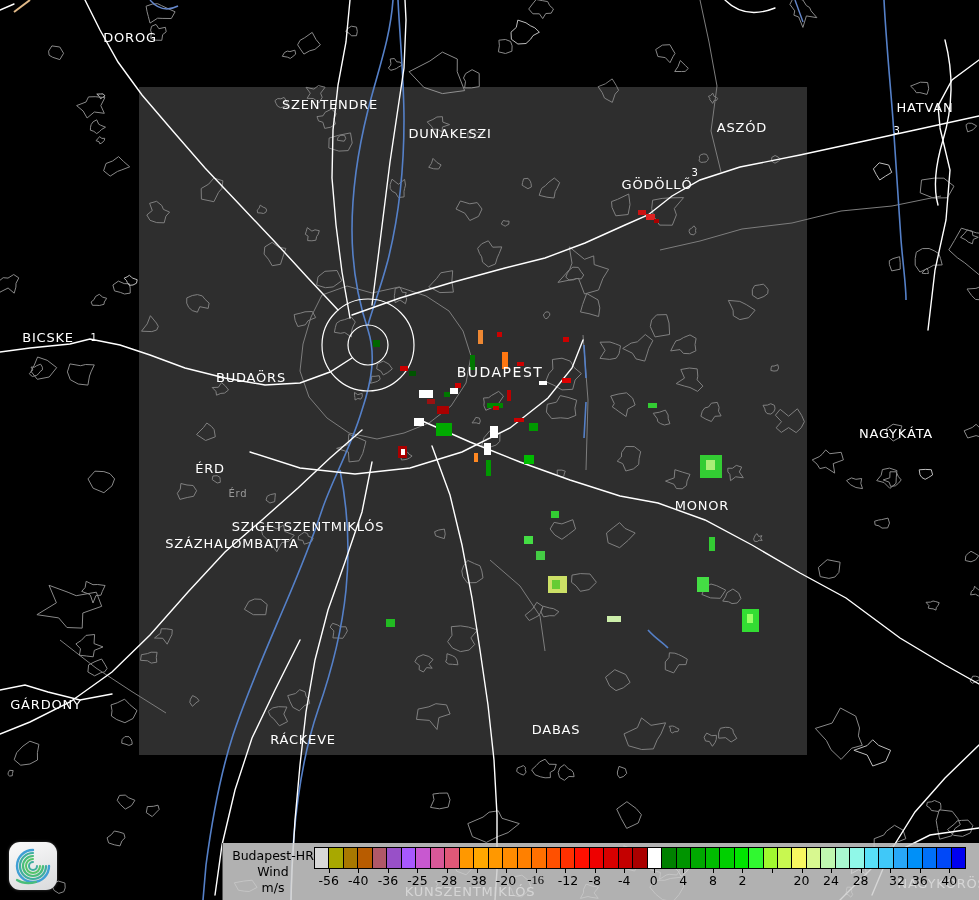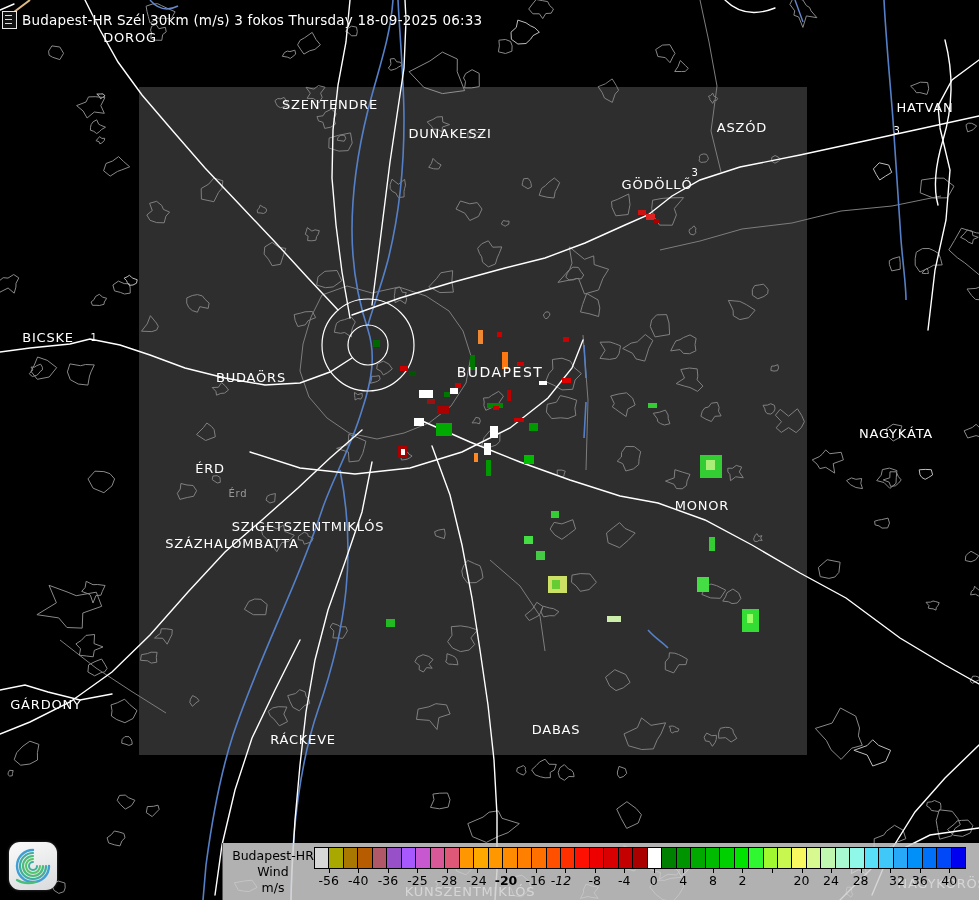--- a/index.html
+++ b/index.html
@@ -339,24 +339,20 @@
         <text x="556" y="734" fill="#ffffff" font-size="13" text-anchor="middle" letter-spacing="0.8">DABAS</text>
         <text x="470" y="896" fill="#ffffff" font-size="13" text-anchor="middle" letter-spacing="0.8">KUNSZENTMIKLÓS</text>
         <text x="942" y="888" fill="#ffffff" font-size="13" text-anchor="middle" letter-spacing="0.8">NAGYKŐRÖS</text>
         <text x="94" y="341" fill="#ffffff" font-size="10" text-anchor="middle" letter-spacing="0.8">1</text>
         <text x="695" y="176" fill="#ffffff" font-size="10" text-anchor="middle" letter-spacing="0.8">3</text>
         <text x="897" y="134" fill="#ffffff" font-size="10" text-anchor="middle" letter-spacing="0.8">3</text>
         <text x="238" y="497" fill="#9a9a9a" font-size="10" text-anchor="middle" letter-spacing="0.8">Érd</text>
       </g>
   </svg>
 
-  <div id="titlebar">
-    <div id="win-icon"></div>
-    <div class="ttext">Budapest-HR Szél 30km (m/s) 3 fokos Thursday 18-09-2025 06:33</div>
-  </div>
 
   <div id="legend">
     <div class="lt" style="top:5px;">Budapest-HR</div>
     <div class="lt" style="top:21px;">Wind</div>
     <div class="lt" style="top:37px;">m/s</div>
     <div id="lbar">
         <div class="cell" style="background: rgb(216, 216, 216);"></div>
         <div class="cell" style="background: rgb(168, 168, 0);"></div>
         <div class="cell" style="background: rgb(168, 120, 0);"></div>
         <div class="cell" style="background: rgb(184, 92, 0);"></div>
@@ -407,27 +403,27 @@
         <div class="ticklab" style="left: 105.8px;">-56</div>
         <div class="tick" style="left: 135.3px;"></div>
         <div class="ticklab" style="left: 135.3px;">-40</div>
         <div class="tick" style="left: 164.9px;"></div>
         <div class="ticklab" style="left: 164.9px;">-36</div>
         <div class="tick" style="left: 194.4px;"></div>
         <div class="ticklab" style="left: 194.4px;">-25</div>
         <div class="tick" style="left: 224px;"></div>
         <div class="ticklab" style="left: 224px;">-28</div>
         <div class="tick" style="left: 253.5px;"></div>
-        <div class="ticklab" style="left: 253.5px;">-24</div>
+        <div class="ticklab" style="left: 253.5px;">-38</div>
         <div class="tick" style="left: 283px;"></div>
-        <div class="ticklab" style="left: 283px; font-weight: bold;">-20</div>
+        <div class="ticklab" style="left: 283px;">-20</div>
         <div class="tick" style="left: 312.6px;"></div>
-        <div class="ticklab" style="left: 312.6px;">-16</div>
+        <div class="ticklab" style="left: 312.6px; font-family: Liberation Serif, serif;">-16</div>
         <div class="tick" style="left: 342.1px;"></div>
-        <div class="ticklab" style="left: 338px; font-style: italic;">-12</div>
+        <div class="ticklab" style="left: 345px;">-12</div>
         <div class="tick" style="left: 371.7px;"></div>
         <div class="ticklab" style="left: 371.7px;">-8</div>
         <div class="tick" style="left: 401.2px;"></div>
         <div class="ticklab" style="left: 401.2px;">-4</div>
         <div class="tick" style="left: 430.8px;"></div>
         <div class="ticklab" style="left: 430.8px;">0</div>
         <div class="tick" style="left: 460.3px;"></div>
         <div class="ticklab" style="left: 460.3px;">4</div>
         <div class="tick" style="left: 489.9px;"></div>
         <div class="ticklab" style="left: 489.9px;">8</div>

